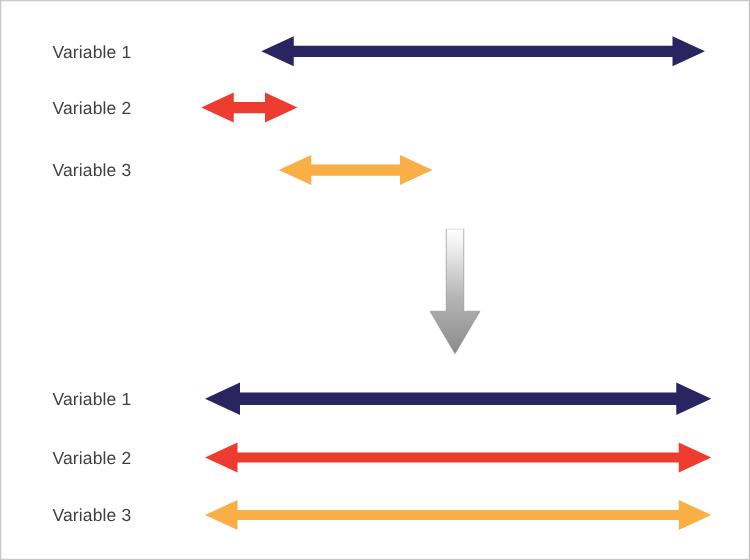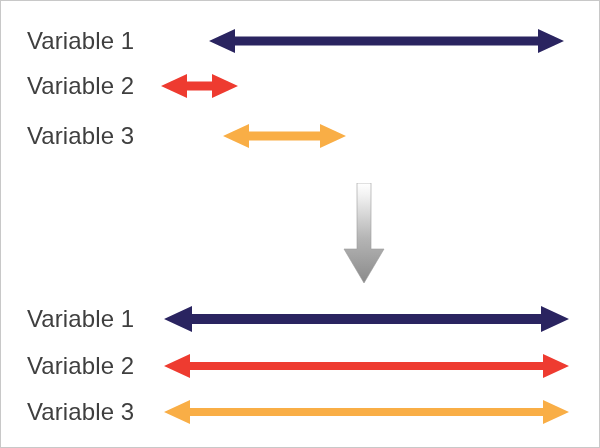--- a/index.html
+++ b/index.html
@@ -28,25 +28,25 @@
   #panel-bottom { top: 288px; height: 160px; }
 
   .var-row {
     position: absolute;
     left: 0;
     width: 600px;
     height: 40px;
   }
   .var-label {
     position: absolute;
-    left: 26px;
+    left: 41px;
     top: 0;
     height: 40px;
     line-height: 40px;
-    font-size: 24px;
+    font-size: 14px;
     color: #3f3f3f;
     letter-spacing: 0.1px;
     white-space: nowrap;
   }
   .arrow-wrap {
     position: absolute;
     top: 0;
     height: 40px;
   }
   .arrow-svg {

